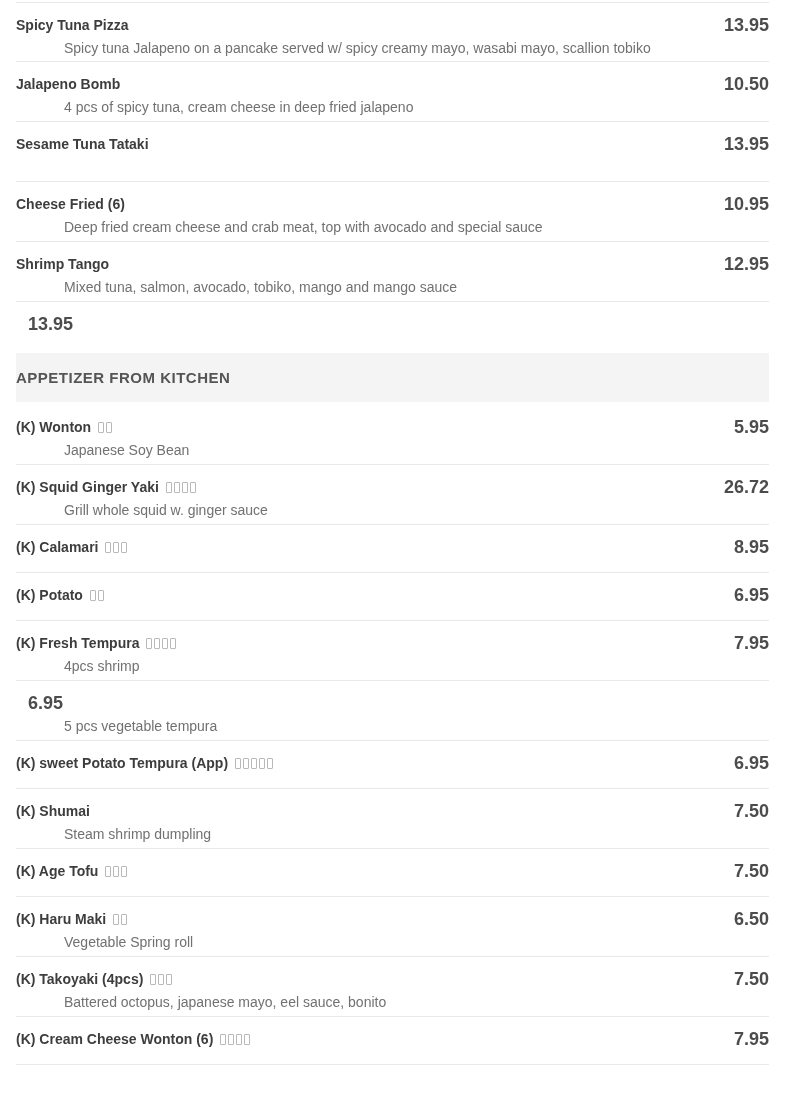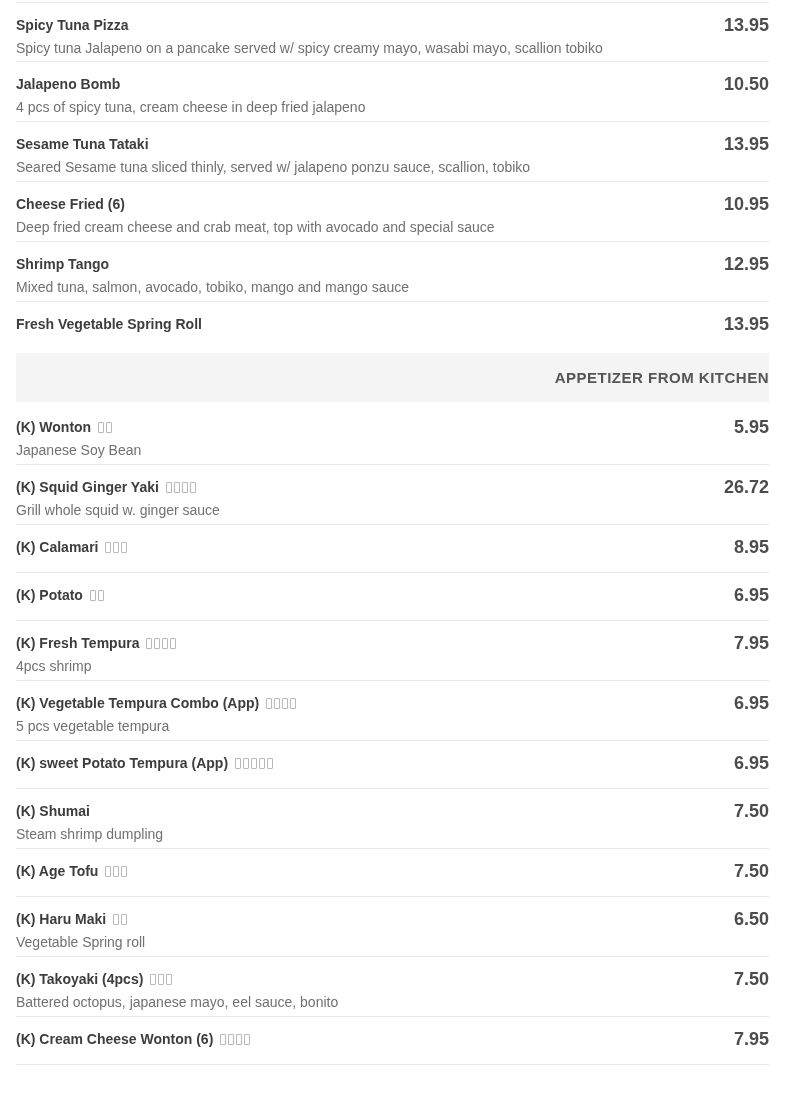--- a/index.html
+++ b/index.html
@@ -31,31 +31,31 @@
   .item-name{
     font-size:14px;font-weight:700;color:var(--name-color);
     line-height:20px;white-space:nowrap;
   }
   .item-price{
     font-size:18px;font-weight:700;color:var(--price-color);
     line-height:20px;white-space:nowrap;padding-left:12px;
   }
   .item-desc{
     font-size:14px;font-weight:400;color:var(--desc-color);
-    line-height:20px;margin-top:3px;white-space:nowrap;overflow:hidden;
+    line-height:20px;margin-top:3px;white-space:nowrap;overflow:hidden;margin-left:48px;
   }
   .boxes{margin-left:5px;white-space:nowrap;}
   .tofu{
     display:inline-block;width:6px;height:11px;
     border:1px solid var(--tofu-border);border-radius:1px;
     margin-left:2px;vertical-align:-1px;background:#ffffff;
   }
   .section-header{
     margin:3px 0;height:49px;background:var(--header-bg);
-    display:flex;align-items:center;justify-content:flex-end;
+    display:flex;align-items:center;justify-content:flex-start;
   }
   .section-header-label{
     font-size:15px;font-weight:700;color:var(--header-color);
     letter-spacing:0.5px;text-transform:uppercase;
   }
 </style>
 </head>
 <body>
 
 <div class="menu">
@@ -81,21 +81,20 @@
     <div class="item-desc">4 pcs of spicy tuna, cream cheese in deep fried jalapeno</div>
   </div>
 
   <div class="item">
     <div class="item-head">
       <div class="item-name">
         <span class="nm">Sesame Tuna Tataki</span>
       </div>
       <div class="item-price">13.95</div>
     </div>
-    <div class="item-desc">Seared Sesame tuna sliced thinly, served w/ jalapeno ponzu sauce, scallion, tobiko</div>
   </div>
 
   <div class="item">
     <div class="item-head">
       <div class="item-name">
         <span class="nm">Cheese Fried (6)</span>
       </div>
       <div class="item-price">10.95</div>
     </div>
     <div class="item-desc">Deep fried cream cheese and crab meat, top with avocado and special sauce</div>
@@ -106,23 +105,20 @@
       <div class="item-name">
         <span class="nm">Shrimp Tango</span>
       </div>
       <div class="item-price">12.95</div>
     </div>
     <div class="item-desc">Mixed tuna, salmon, avocado, tobiko, mango and mango sauce</div>
   </div>
 
   <div class="item no-desc no-divider">
     <div class="item-head">
-      <div class="item-name">
-        <span class="nm">Fresh Vegetable Spring Roll</span>
-      </div>
       <div class="item-price">13.95</div>
     </div>
 
   </div>
 </div>
 
   <div class="section-header">
     <span class="section-header-label">APPETIZER FROM KITCHEN</span>
   </div>
 
@@ -172,23 +168,20 @@
       <div class="item-name">
         <span class="nm">(K) Fresh Tempura</span><span class="boxes"><span class="tofu"></span><span class="tofu"></span><span class="tofu"></span><span class="tofu"></span></span>
       </div>
       <div class="item-price">7.95</div>
     </div>
     <div class="item-desc">4pcs shrimp</div>
   </div>
 
   <div class="item">
     <div class="item-head">
-      <div class="item-name">
-        <span class="nm">(K) Vegetable Tempura Combo (App)</span><span class="boxes"><span class="tofu"></span><span class="tofu"></span><span class="tofu"></span><span class="tofu"></span></span>
-      </div>
       <div class="item-price">6.95</div>
     </div>
     <div class="item-desc">5 pcs vegetable tempura</div>
   </div>
 
   <div class="item no-desc">
     <div class="item-head">
       <div class="item-name">
         <span class="nm">(K) sweet Potato Tempura (App)</span><span class="boxes"><span class="tofu"></span><span class="tofu"></span><span class="tofu"></span><span class="tofu"></span><span class="tofu"></span></span>
       </div>

